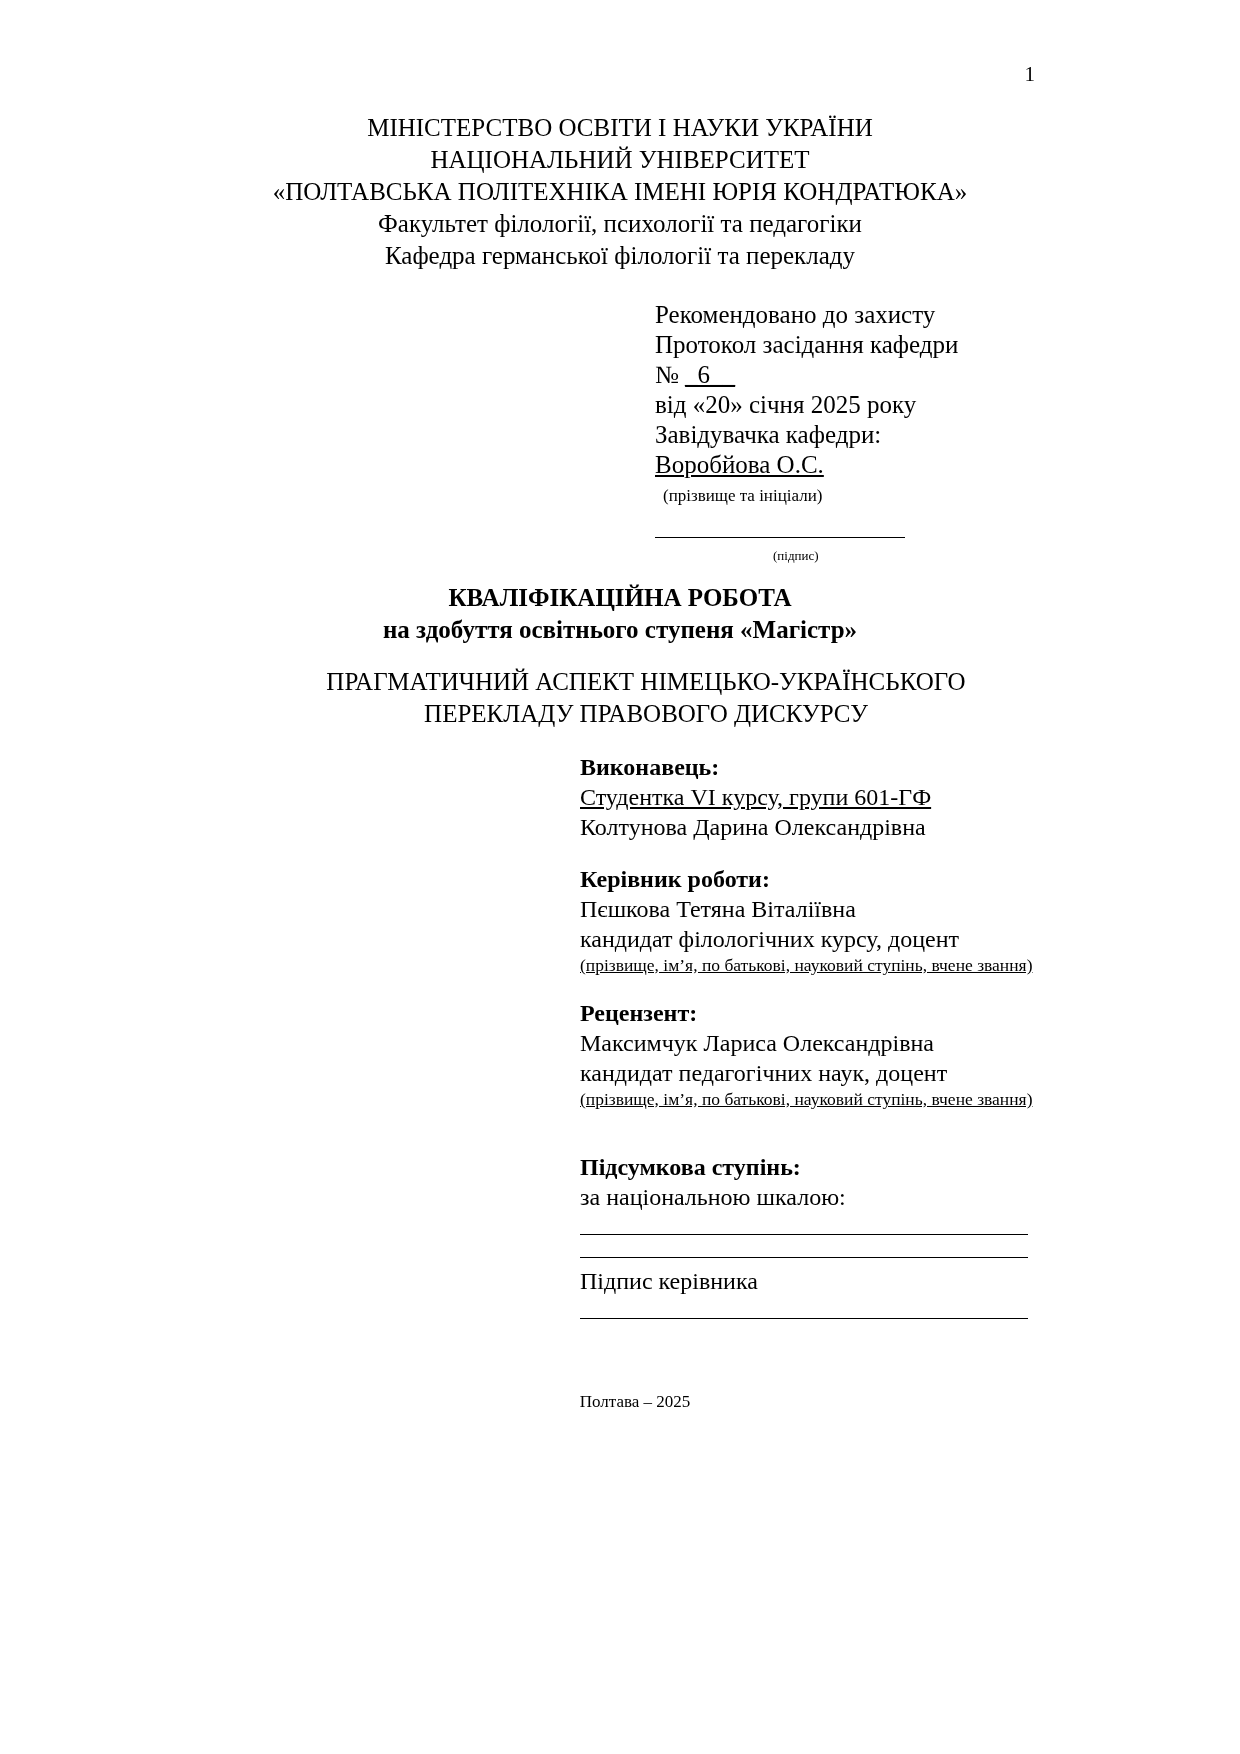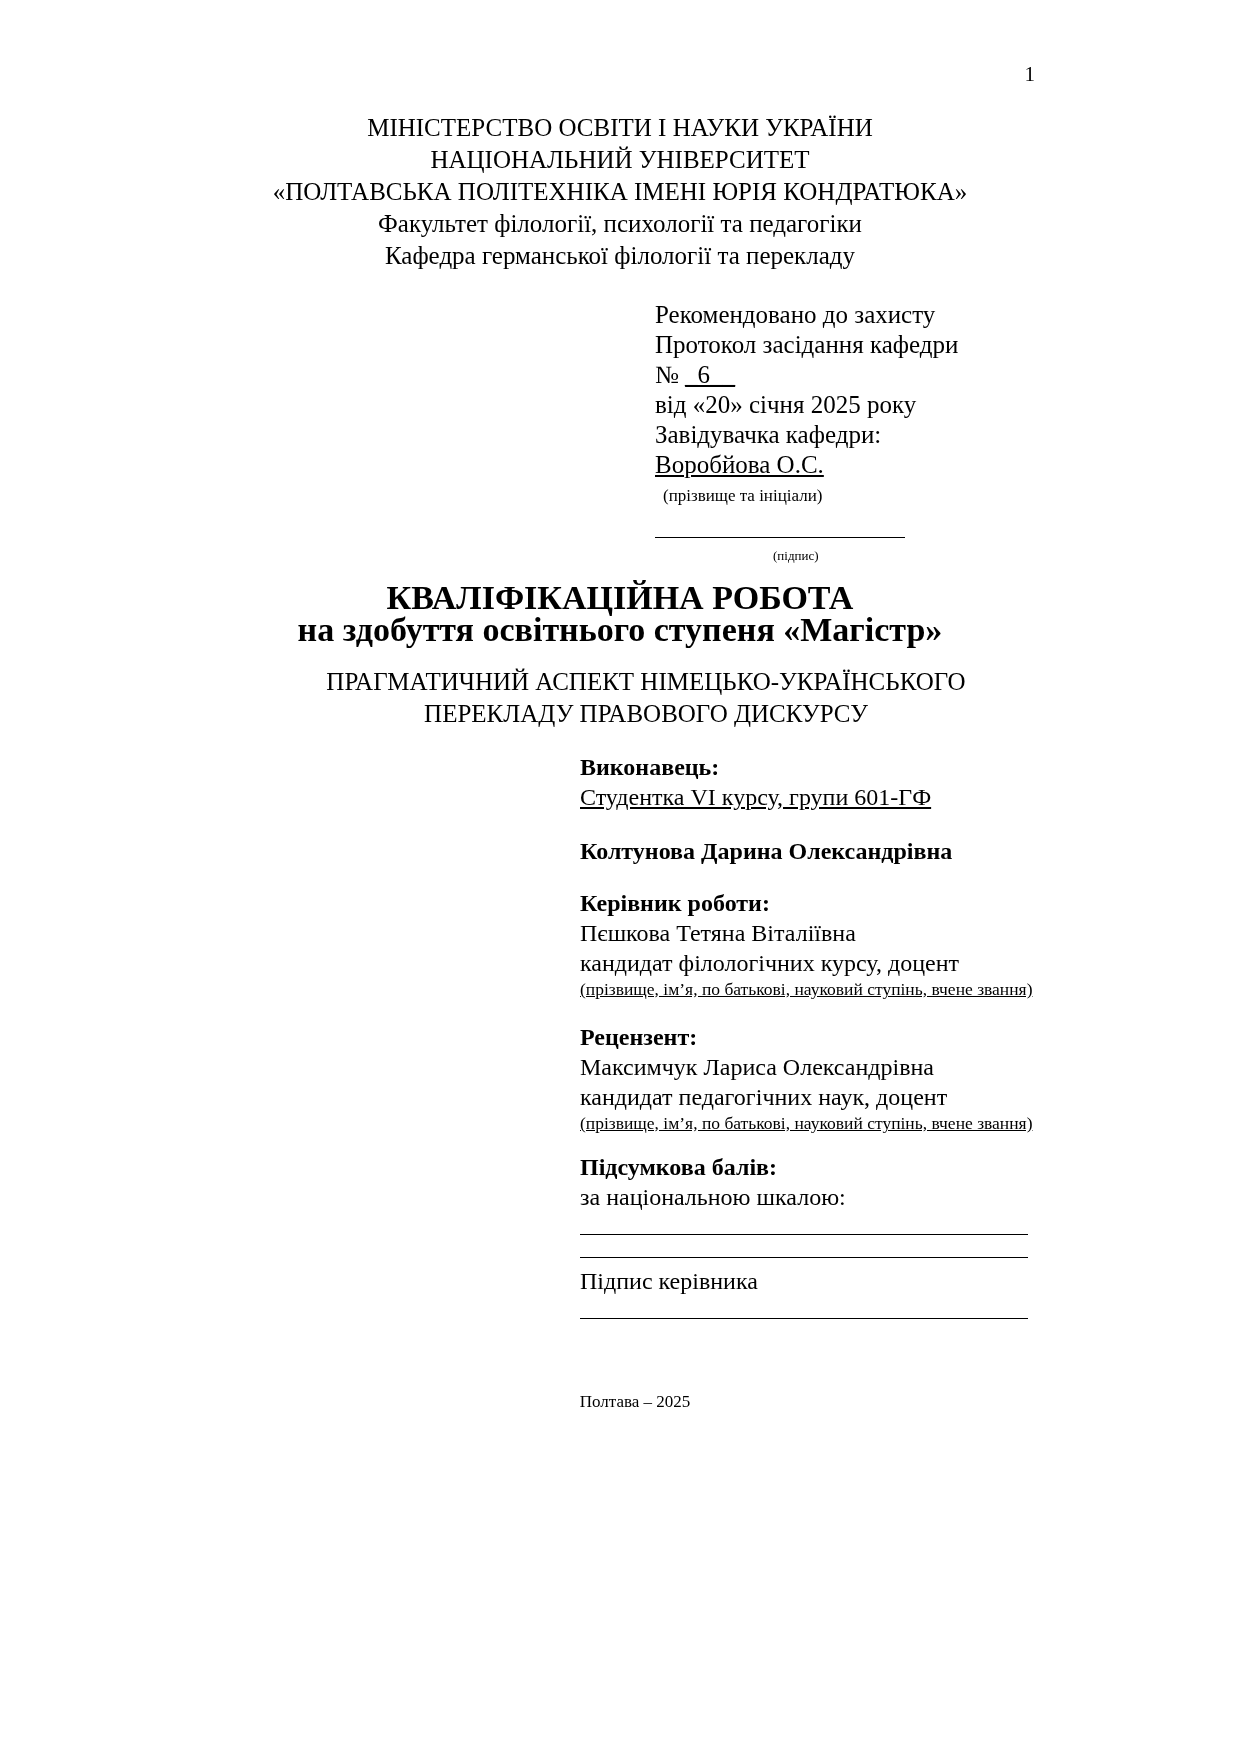--- a/index.html
+++ b/index.html
@@ -70,21 +70,21 @@
   }
 
   
   .title-main {
     position: absolute;
     top: 582px;
     left: 0;
     width: 100%;
     text-align: center;
     font-weight: bold;
-    font-size: 34px;
+    font-size: 25px;
     line-height: 32px;
   }
   .title-theme {
     position: absolute;
     top: 666px;
     left: 0;
     width: 100%;
     text-align: center;
     font-size: 25px;
     line-height: 32px;
@@ -103,22 +103,21 @@
   .persons .grp {
     margin-bottom: 22px;
   }
   .persons .lbl {
     font-weight: bold;
   }
   .persons .u {
     text-decoration: underline;
   }
   .persons .bold {
-    font-weight: bold;
-    margin-top: 24px;
+    font-weight: normal;
   }
   .persons .tiny {
     font-size: 17.5px;
     line-height: 22px;
     text-decoration: underline;
   }
   .persons .just {
     text-align: justify;
   }
 
@@ -212,21 +211,21 @@
     <div class="grp">
       <div class="lbl">Рецензент:</div>
       <div class="just">Максимчук Лариса Олександрівна</div>
       <div>кандидат педагогічних наук, доцент</div>
       <div class="tiny just">(прізвище, ім’я, по батькові, науковий ступінь, вчене звання)</div>
     </div>
 
   </div>
 
   <div class="marks">
-    <div class="lbl">Підсумкова балів:</div>
+    <div class="lbl">Підсумкова ступінь:</div>
     <div>за національною шкалою:</div>
     <div class="rule"></div>
     <div class="rule"></div>
     <div>Підпис керівника</div>
     <div class="rule"></div>
   </div>
 
   <div class="footer">
     <span>Полтава – 2025</span>
   </div>

